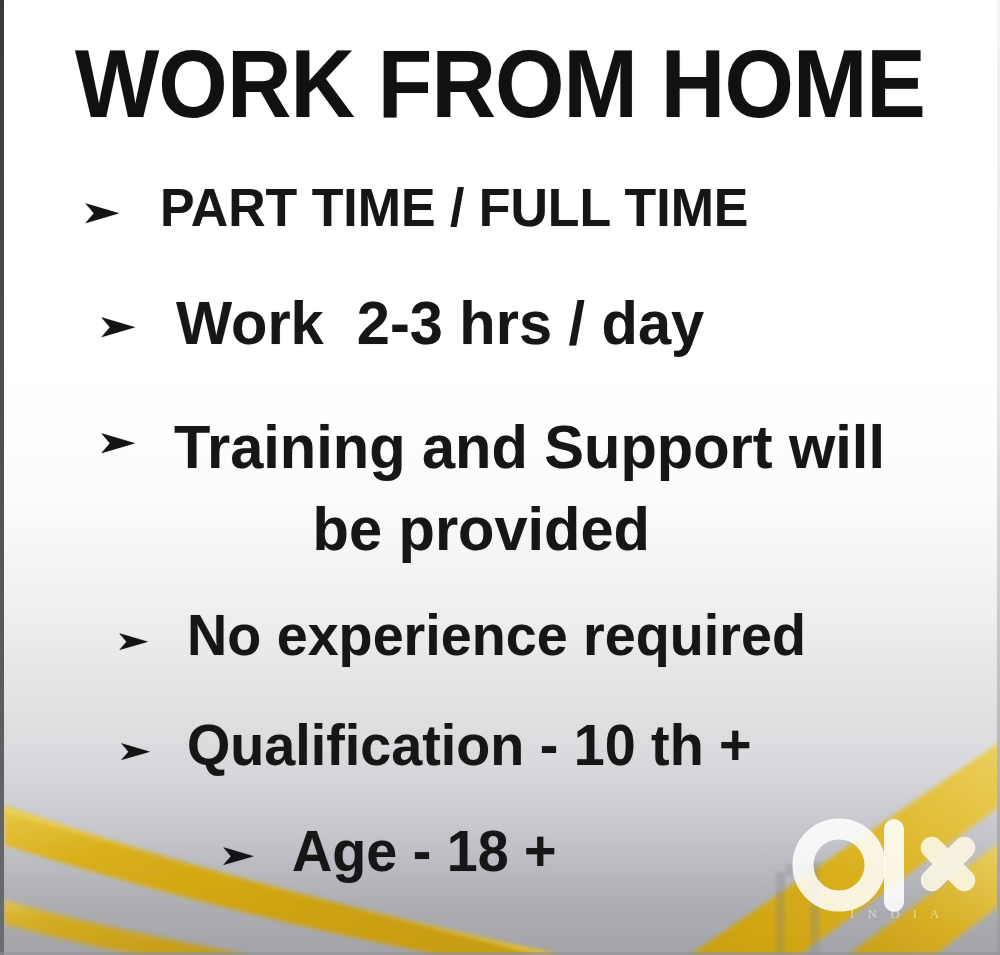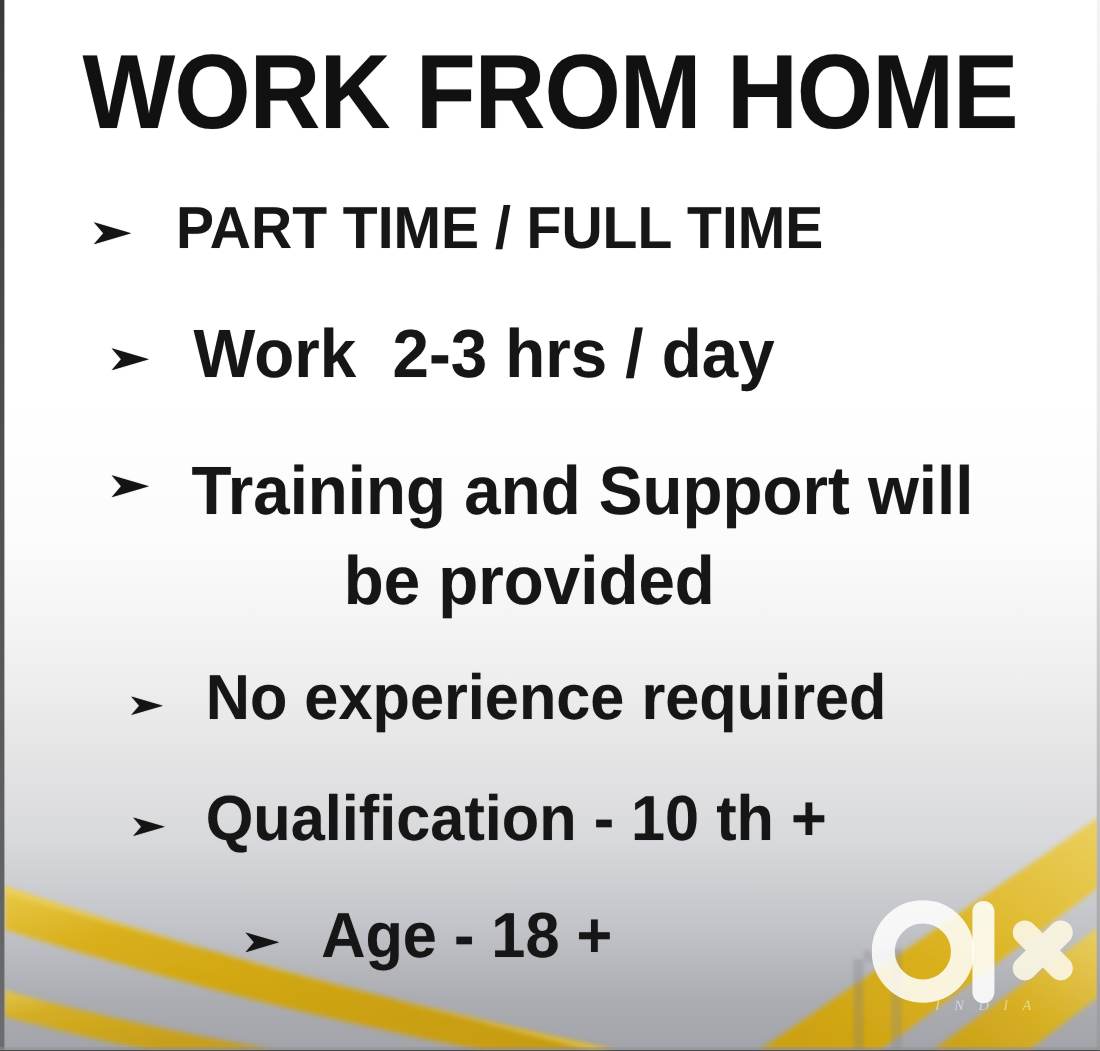--- a/index.html
+++ b/index.html
@@ -221,21 +221,20 @@
 
   
   .watermark {
     position: absolute;
     right: 8px;
     bottom: 22px;
     z-index: 5;
     width: 200px;
     height: 120px;
     pointer-events: none;
-    font-style: italic;
   }
   .wm-india {
     position: absolute;
     left: 58px;
     bottom: 11px;
     font-size: 13px;
     letter-spacing: 5px;
     color: #ffffff;
     opacity: .48;
     font-family: "Liberation Serif", serif;

